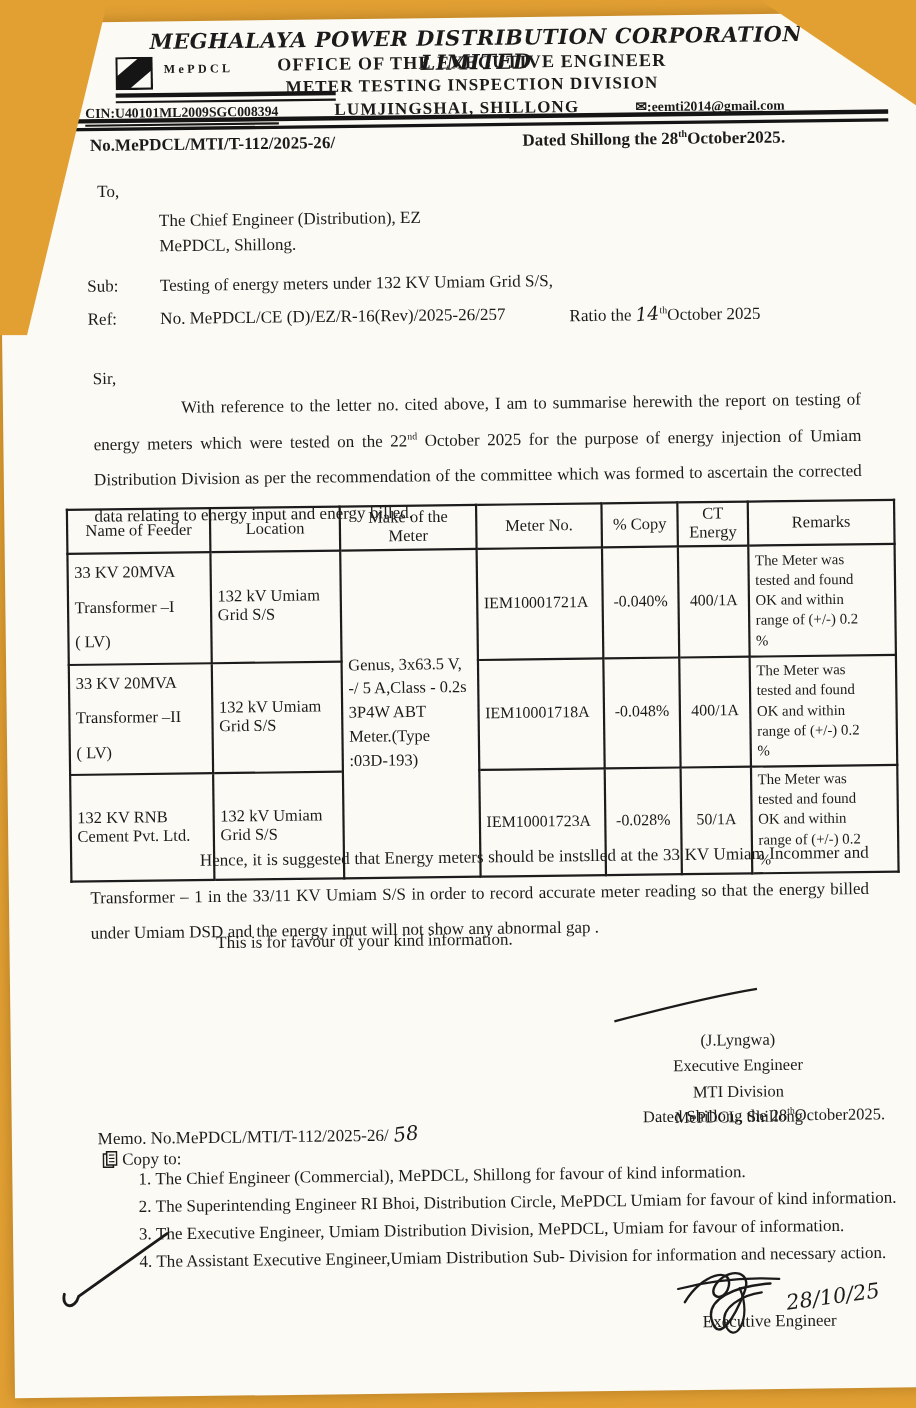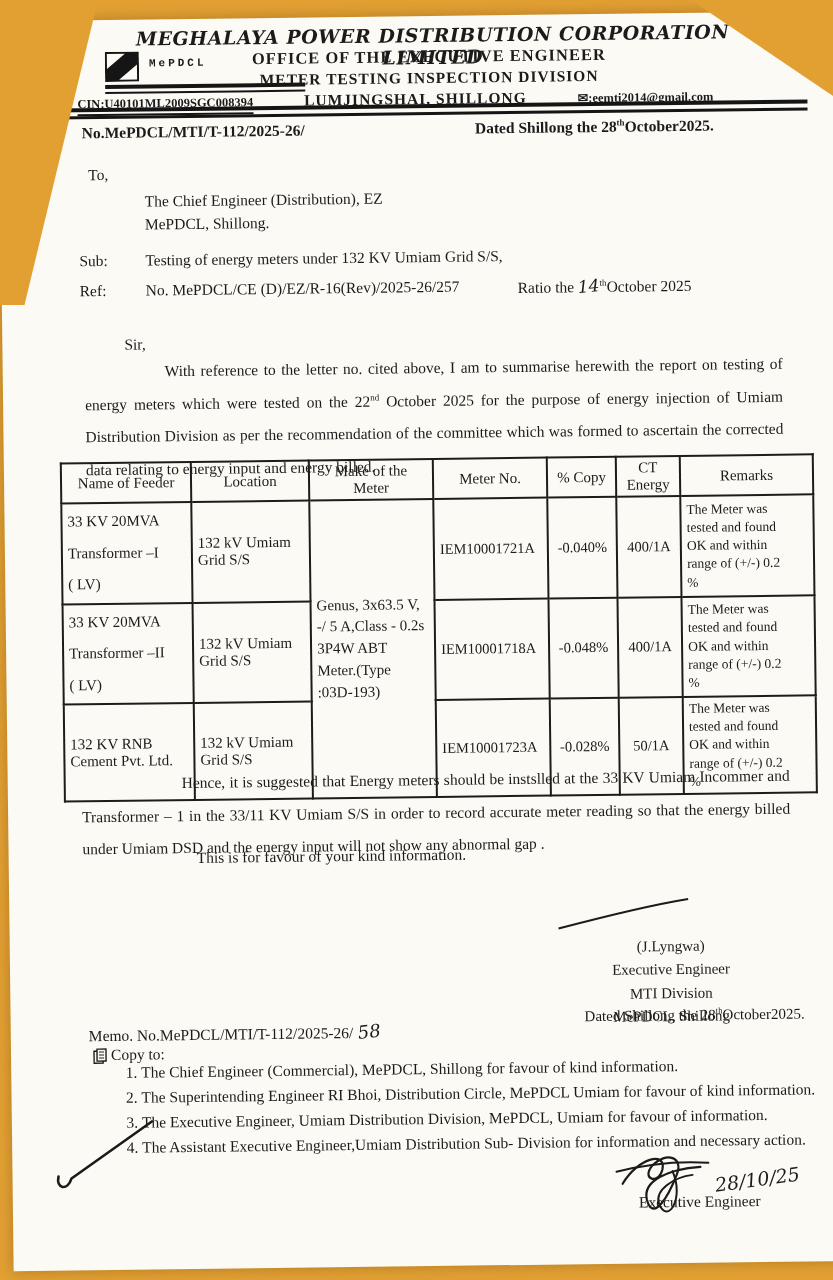--- a/index.html
+++ b/index.html
@@ -27,21 +27,21 @@
   .abs{position:absolute;}
   sup{font-size:.58em;vertical-align:super;line-height:0;}
 
   .org-name{
     left:104px;top:8px;width:660px;text-align:center;
     font-family:"DejaVu Serif",serif;font-style:italic;font-weight:bold;
     font-size:19px;letter-spacing:.5px;
   }
   .logo-group{left:106px;top:32px;width:230px;}
   .logo-row{display:flex;align-items:flex-start;gap:10px;}
-  .logo-text{font-size:11px;font-weight:bold;letter-spacing:3px;font-family:Liberation Mono, monospace;margin-top:6px;}
+  .logo-text{font-size:11px;font-weight:bold;letter-spacing:3px;font-family:Liberation Serif, serif;margin-top:6px;}
   .logo-underline{height:4px;background:#151515;width:200px;margin-top:3px;}
   .logo-underline2{height:2px;background:#151515;width:200px;margin-top:3px;}
   .office1{left:150px;top:31px;width:560px;text-align:center;font-weight:bold;font-size:16.5px;letter-spacing:1px;}
   .office2{left:150px;top:53px;width:560px;text-align:center;font-weight:bold;font-size:15.5px;letter-spacing:1px;}
   .info-row{left:78px;top:74px;width:636px;display:flex;justify-content:space-between;align-items:baseline;font-weight:bold;}
   .cin{font-size:12.5px;border-bottom:2px solid #151515;padding-bottom:2px;}
   .place{font-size:15.5px;letter-spacing:1px;}
   .email{font-size:12.5px;}
   .rules{left:56px;top:88px;width:752px;}
   .rule1{height:4px;background:#151515;}
@@ -50,21 +50,21 @@
 
   .to-label{left:88px;top:146px;font-size:15.5px;}
   .addr{left:144px;top:170px;font-size:15.5px;line-height:1.5;}
   .subj-row{left:78px;top:232px;font-size:15.5px;display:flex;}
   .label-col{width:66px;flex:none;}
   .ref-row{left:78px;top:262px;font-size:15.5px;display:flex;width:720px;}
   .ref-date{position:absolute;left:438px;top:0;white-space:nowrap;}
   .hand{font-style:italic;font-family:"DejaVu Serif",serif;}
   .hand-14{display:inline-block;transform:rotate(-4deg);font-size:17px;}
 
-  .salutation{left:82px;top:316px;font-size:15.5px;margin-left:40px;}
+  .salutation{left:82px;top:316px;font-size:15.5px;}
   .para1{left:82px;top:336px;width:698px;font-size:15.5px;line-height:2.1;text-align:justify;text-indent:80px;}
 
   table.meters{left:56px;top:442px;width:752px;border-collapse:collapse;table-layout:fixed;font-size:15px;}
   table.meters td,table.meters th{border:2px solid #1c1c1c;padding:2px 5px;vertical-align:middle;}
   table.meters th{font-weight:normal;font-size:15px;height:28px;}
   .cell-pre{white-space:pre-line;}
   .feeder-cell{line-height:2.1;vertical-align:middle;}
   .make-cell{line-height:1.45;vertical-align:middle;}
   .meter-cell{font-size:14.5px;text-align:left;}
   .err-cell,.ct-cell{text-align:center;font-size:14.5px;}
@@ -72,21 +72,21 @@
 
   .closing-para{left:74px;top:748px;width:708px;font-size:15.5px;line-height:2.1;text-align:justify;text-indent:100px;}
   .closing-line2{left:188px;top:830px;font-size:15.5px;}
 
   .sig-stroke{left:544px;top:882px;}
   .sig-block{left:556px;top:922px;width:210px;text-align:center;font-size:15px;line-height:1.55;}
   .sig-date{left:508px;top:994px;width:286px;text-align:right;font-size:15px;white-space:nowrap;}
 
   .memo-row{left:78px;top:1004px;font-size:15.5px;white-space:nowrap;}
   .hand-58{display:inline-block;transform:rotate(-6deg);font-size:18px;margin-left:4px;}
-  .copy-row{left:82px;top:1026px;font-size:15.5px;display:flex;align-items:flex-end;gap:4px;}
+  .copy-row{left:82px;top:1026px;font-size:15.5px;display:flex;align-items:flex-start;gap:4px;}
   .copy-list{left:96px;top:1042px;width:692px;font-size:15.5px;line-height:1.42;margin:0;padding-left:34px;}
   .copy-list li{margin-bottom:3px;}
   .tick-svg{left:42px;top:1094px;z-index:3;}
   .footer-squiggle{left:596px;top:1136px;z-index:3;}
   .hand-date{left:702px;top:1156px;font-size:19px;transform:rotate(-7deg);white-space:nowrap;}
   .footer-title{left:626px;top:1180px;font-size:15.5px;}
 </style>
 </head>
 <body>
 

